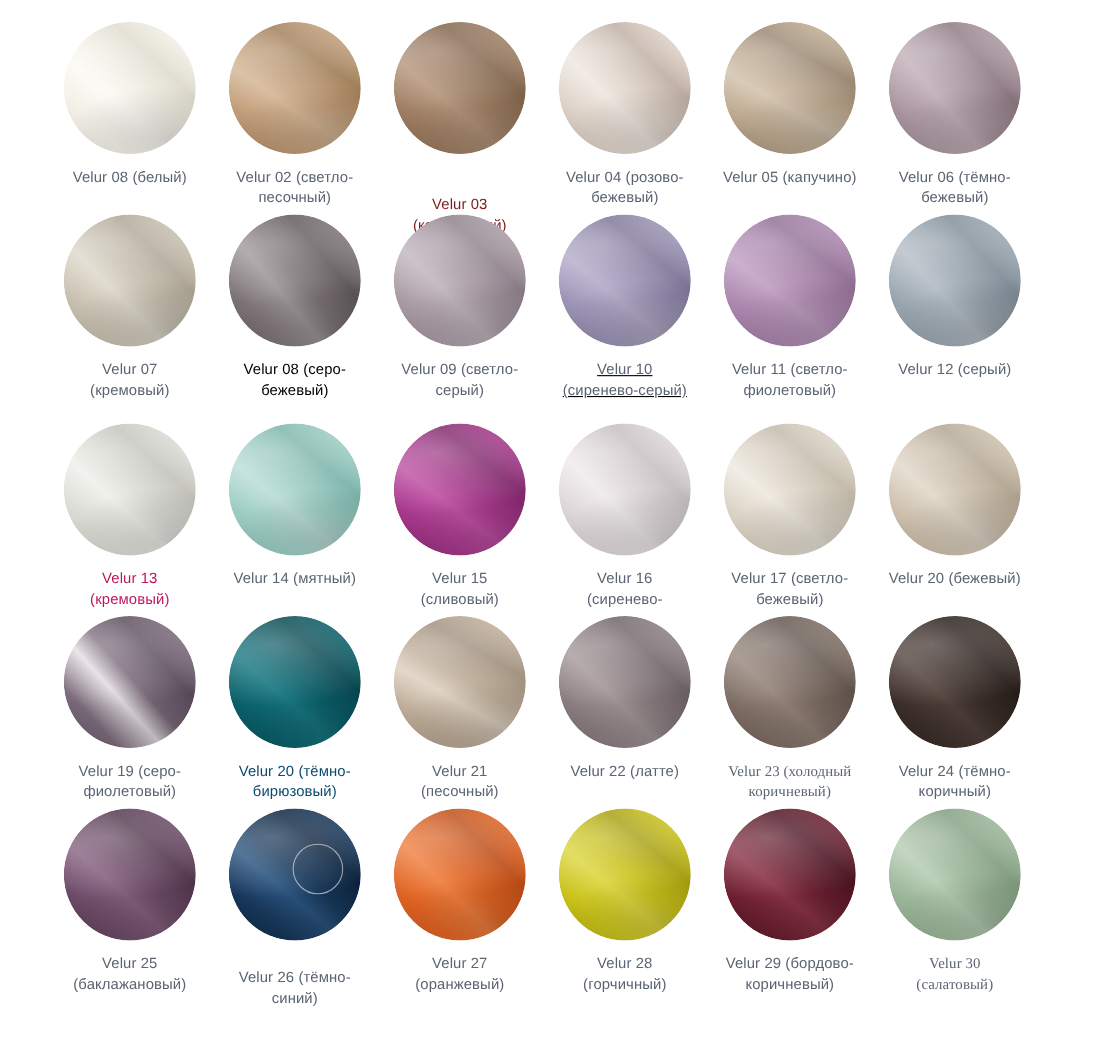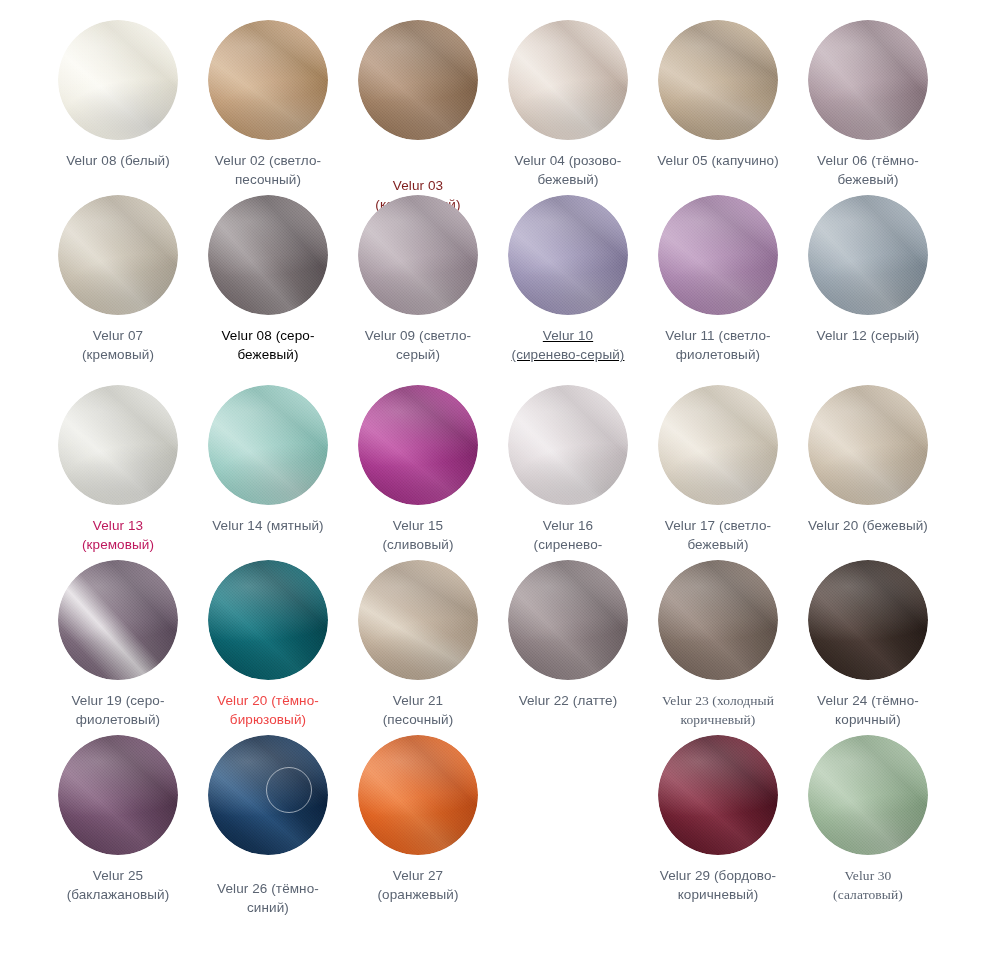--- a/index.html
+++ b/index.html
@@ -231,21 +231,21 @@
       </div>
       <div class="caption" style="color: rgb(91, 100, 114);">Velur 19 (серо-
 фиолетовый)</div>
     </div>
     <div class="cell" style="left: 184.7px; top: 560px;">
       <div class="swatch">
         <div class="base" style="background: linear-gradient(42deg, rgb(5, 69, 78) 0%, rgb(10, 95, 105) 22%, rgb(21, 117, 127) 40%, rgb(10, 95, 105) 52%, rgb(5, 69, 78) 70%, rgb(10, 95, 105) 86%, rgb(21, 117, 127) 100%);"></div>
         <div class="sheen" style="background: radial-gradient(120% 55% at 38% 30%, rgba(255, 255, 255, 0.3), rgba(255, 255, 255, 0) 60%), radial-gradient(90% 45% at 72% 78%, rgba(0, 0, 0, 0.2), rgba(0, 0, 0, 0) 65%);"></div>
         <div class="grain"></div>
       </div>
-      <div class="caption" style="color: #ef4444;">Velur 20 (тёмно-
+      <div class="caption" style="color: #0c4a6e;">Velur 20 (тёмно-
 бирюзовый)</div>
     </div>
     <div class="cell" style="left: 334.7px; top: 560px;">
       <div class="swatch">
         <div class="base" style="background: linear-gradient(30deg, rgb(156, 139, 120) 0%, rgb(189, 171, 151) 22%, rgb(222, 210, 193) 40%, rgb(189, 171, 151) 52%, rgb(156, 139, 120) 70%, rgb(189, 171, 151) 86%, rgb(222, 210, 193) 100%);"></div>
         <div class="sheen" style="background: radial-gradient(120% 55% at 38% 30%, rgba(255, 255, 255, 0.3), rgba(255, 255, 255, 0) 60%), radial-gradient(90% 45% at 72% 78%, rgba(0, 0, 0, 0.2), rgba(0, 0, 0, 0) 65%);"></div>
         <div class="grain"></div>
       </div>
       <div class="caption" style="color: rgb(91, 100, 114);">Velur 21
 (песочный)</div>
@@ -297,20 +297,29 @@
     </div>
     <div class="cell" style="left: 334.7px; top: 735px;">
       <div class="swatch">
         <div class="base" style="background: linear-gradient(45deg, rgb(189, 74, 20) 0%, rgb(223, 98, 34) 22%, rgb(239, 124, 60) 40%, rgb(223, 98, 34) 52%, rgb(189, 74, 20) 70%, rgb(223, 98, 34) 86%, rgb(239, 124, 60) 100%);"></div>
         <div class="sheen" style="background: radial-gradient(120% 55% at 38% 30%, rgba(255, 255, 255, 0.3), rgba(255, 255, 255, 0) 60%), radial-gradient(90% 45% at 72% 78%, rgba(0, 0, 0, 0.2), rgba(0, 0, 0, 0) 65%);"></div>
         <div class="grain"></div>
       </div>
       <div class="caption" style="color: rgb(91, 100, 114);">Velur 27
 (оранжевый)</div>
     </div>
+    <div class="cell" style="left: 484.7px; top: 735px;">
+      <div class="swatch">
+        <div class="base" style="background: linear-gradient(40deg, rgb(164, 157, 12) 0%, rgb(201, 194, 26) 22%, rgb(220, 214, 63) 40%, rgb(201, 194, 26) 52%, rgb(164, 157, 12) 70%, rgb(201, 194, 26) 86%, rgb(220, 214, 63) 100%);"></div>
+        <div class="sheen" style="background: radial-gradient(120% 55% at 38% 30%, rgba(255, 255, 255, 0.3), rgba(255, 255, 255, 0) 60%), radial-gradient(90% 45% at 72% 78%, rgba(0, 0, 0, 0.2), rgba(0, 0, 0, 0) 65%);"></div>
+        <div class="grain"></div>
+      </div>
+      <div class="caption" style="color: rgb(91, 100, 114);">Velur 28
+(горчичный)</div>
+    </div>
     <div class="cell" style="left: 634.7px; top: 735px;">
       <div class="swatch">
         <div class="base" style="background: linear-gradient(40deg, rgb(71, 16, 30) 0%, rgb(107, 31, 48) 22%, rgb(138, 51, 71) 40%, rgb(107, 31, 48) 52%, rgb(71, 16, 30) 70%, rgb(107, 31, 48) 86%, rgb(138, 51, 71) 100%);"></div>
         <div class="sheen" style="background: radial-gradient(120% 55% at 38% 30%, rgba(255, 255, 255, 0.3), rgba(255, 255, 255, 0) 60%), radial-gradient(90% 45% at 72% 78%, rgba(0, 0, 0, 0.2), rgba(0, 0, 0, 0) 65%);"></div>
         <div class="grain"></div>
       </div>
       <div class="caption" style="color: rgb(91, 100, 114);">Velur 29 (бордово-
 коричневый)</div>
     </div>
     <div class="cell" style="left: 784.7px; top: 735px; font-family: Liberation Serif, serif;">

